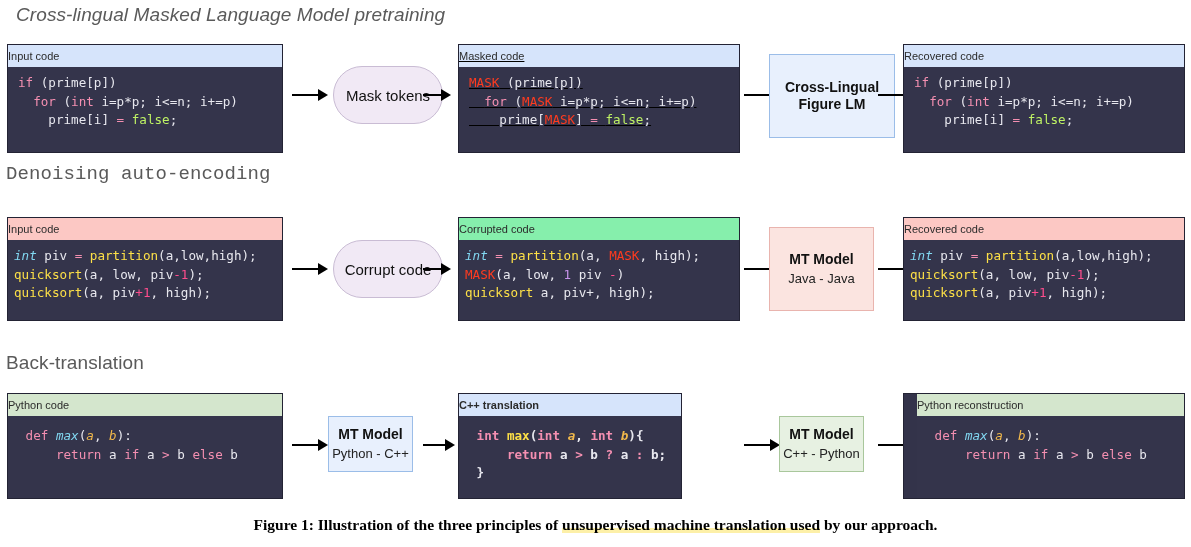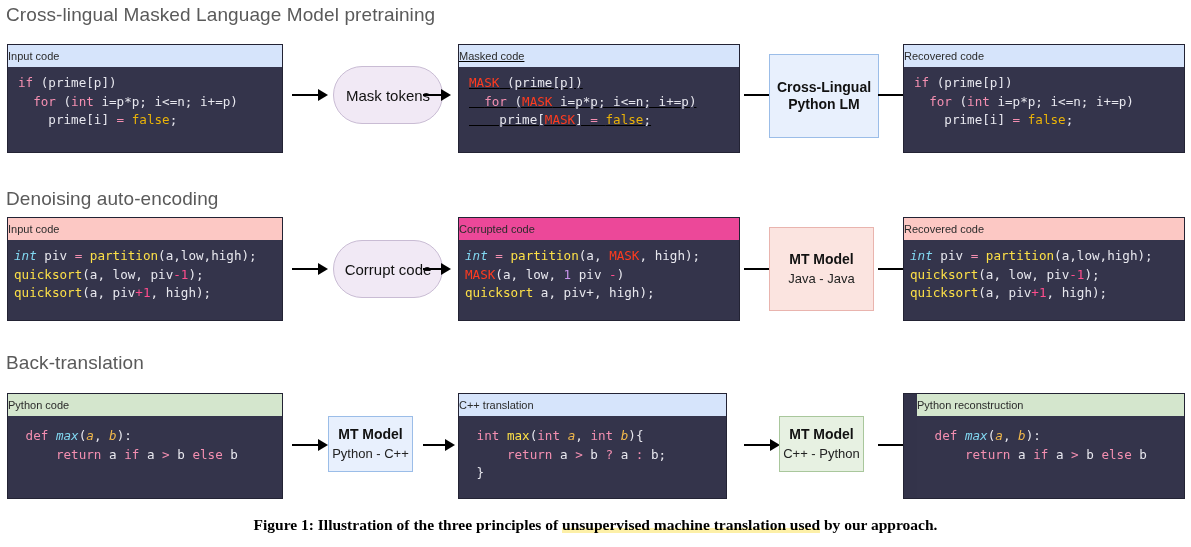--- a/index.html
+++ b/index.html
@@ -47,21 +47,21 @@
     font-size:12.6px;
     line-height:18.5px;
     color:#e8e8ef;
     white-space:pre;
     overflow:hidden;
   }
   .panel-body .ln{display:block;white-space:pre;}
 
   
   .kw   {color:#f48fb1;}   
-  .kw2  {color:#eab308;}   
+  .kw2  {color:#bef264;}   
   .typ  {color:#82d8f2;font-style:italic;}  
   .typ2 {color:#f48fb1;}   
   .fn   {color:#fde047;}   
   .num  {color:#c792ea;}   
   .num2 {color:#ff4d8d;}   
   .mask {color:#ff3b1f;}   
   .arg  {color:#f2b94b;font-style:italic;} 
   .op   {color:#f48fb1;}
   .pl   {color:#e8e8ef;}   
 
@@ -108,21 +108,21 @@
   }
   .caption .cap-num{font-weight:bold;}
   .caption .cap-bold{font-weight:bold;}
   .hl{background:linear-gradient(to top,#fdf0a8 5px, rgba(0,0,0,0) 5px);}
 </style>
 </head>
 <body>
 
 <div class="figure">
 
-  <div class="section-title" style="left:6px;top:4px;">Cross-lingual Masked Language Model pretraining</div>
+  <div class="section-title" style="left:16px;top:4px;font-style:italic;">Cross-lingual Masked Language Model pretraining</div>
 
   <div class="panel" style="left:7px;top:44px;width:276px;height:109px;">
     <div class="panel-header" style="background:#d6e4fb;">Input code</div>
     <div class="panel-body" style="height:85px;"><span class="ln"><span class="kw">if</span><span class="pl"> (prime[p])</span></span><span class="ln"><span class="pl">  </span><span class="kw">for</span><span class="pl"> (</span><span class="typ2">int</span><span class="pl"> i=p*p; i&lt;=n; i+=p)</span></span><span class="ln"><span class="pl">    prime[i] </span><span class="op">=</span><span class="pl"> </span><span class="kw2">false</span><span class="pl">;</span></span></div>
   </div>
 
   <svg class="arrow" style="left:292px;top:87px;" width="36" height="16">
     <line x1="0" y1="8" x2="26" y2="8" stroke="#000" stroke-width="2"></line>
     <polygon points="26,2 36,8 26,14" fill="#000"></polygon>
   </svg>
@@ -139,36 +139,36 @@
   <div class="panel" style="left:458px;top:44px;width:282px;height:109px;text-decoration:underline;">
     <div class="panel-header" style="background:#d6e4fb;">Masked code</div>
     <div class="panel-body" style="height:85px;"><span class="ln"><span class="mask">MASK</span><span class="pl"> (prime[p])</span></span><span class="ln"><span class="pl">  </span><span class="kw">for</span><span class="pl"> (</span><span class="mask">MASK</span><span class="pl"> i=p*p; i&lt;=n; i+=p)</span></span><span class="ln"><span class="pl">    prime[</span><span class="mask">MASK</span><span class="pl">] </span><span class="op">=</span><span class="pl"> </span><span class="kw2">false</span><span class="pl">;</span></span></div>
   </div>
 
   <svg class="arrow" style="left:744px;top:87px;" width="36" height="16">
     <line x1="0" y1="8" x2="26" y2="8" stroke="#000" stroke-width="2"></line>
     <polygon points="26,2 36,8 26,14" fill="#000"></polygon>
   </svg>
 
-  <div class="model" style="left:769px;top:54px;width:110px;height:84px;background:#e8f0fd;border:1.2px solid #9bbde8;">
+  <div class="model" style="left:769px;top:54px;width:126px;height:84px;background:#e8f0fd;border:1.2px solid #9bbde8;">
     <div class="m-title">Cross-Lingual</div>
-    <div class="m-title">Python LM</div>
+    <div class="m-title">Figure LM</div>
   </div>
 
   <svg class="arrow" style="left:878px;top:87px;" width="36" height="16">
     <line x1="0" y1="8" x2="26" y2="8" stroke="#000" stroke-width="2"></line>
     <polygon points="26,2 36,8 26,14" fill="#000"></polygon>
   </svg>
 
   <div class="panel" style="left:903px;top:44px;width:282px;height:109px;">
     <div class="panel-header" style="background:#d6e4fb;">Recovered code</div>
     <div class="panel-body" style="height:85px;"><span class="ln"><span class="kw">if</span><span class="pl"> (prime[p])</span></span><span class="ln"><span class="pl">  </span><span class="kw">for</span><span class="pl"> (</span><span class="typ2">int</span><span class="pl"> i=p*p; i&lt;=n; i+=p)</span></span><span class="ln"><span class="pl">    prime[i] </span><span class="op">=</span><span class="pl"> </span><span class="kw2">false</span><span class="pl">;</span></span></div>
   </div>
 
-  <div class="section-title" style="left:6px;top:188px;">Denoising auto-encoding</div>
+  <div class="section-title" style="left:6px;top:163px;font-family:Liberation Mono, monospace;">Denoising auto-encoding</div>
 
   <div class="panel" style="left:7px;top:217px;width:276px;height:104px;">
     <div class="panel-header" style="background:#fcc8c4;">Input code</div>
     <div class="panel-body" style="height:80px;padding-left:6px;"><span class="ln"><span class="typ">int</span><span class="pl"> piv </span><span class="op">=</span><span class="pl"> </span><span class="fn">partition</span><span class="pl">(a,low,high);</span></span><span class="ln"><span class="fn">quicksort</span><span class="pl">(a, low, piv</span><span class="num2">-1</span><span class="pl">);</span></span><span class="ln"><span class="fn">quicksort</span><span class="pl">(a, piv</span><span class="num2">+1</span><span class="pl">, high);</span></span></div>
   </div>
 
   <svg class="arrow" style="left:292px;top:261px;" width="36" height="16">
     <line x1="0" y1="8" x2="26" y2="8" stroke="#000" stroke-width="2"></line>
     <polygon points="26,2 36,8 26,14" fill="#000"></polygon>
   </svg>
@@ -176,21 +176,21 @@
   <div class="bubble" style="left:333px;top:240px;width:110px;height:58px;">
     <span>Corrupt code</span>
   </div>
 
   <svg class="arrow" style="left:415px;top:261px;" width="36" height="16">
     <line x1="8" y1="8" x2="26" y2="8" stroke="#000" stroke-width="2"></line>
     <polygon points="26,2 36,8 26,14" fill="#000"></polygon>
   </svg>
 
   <div class="panel" style="left:458px;top:217px;width:282px;height:104px;">
-    <div class="panel-header" style="background:#ec4899;">Corrupted code</div>
+    <div class="panel-header" style="background:#86efac;">Corrupted code</div>
     <div class="panel-body" style="height:80px;padding-left:6px;"><span class="ln"><span class="typ">int</span><span class="pl"> </span><span class="op">=</span><span class="pl"> </span><span class="fn">partition</span><span class="pl">(a, </span><span class="mask">MASK</span><span class="pl">, high);</span></span><span class="ln"><span class="mask">MASK</span><span class="pl">(a, low, </span><span class="num">1</span><span class="pl"> piv </span><span class="num2">-</span><span class="pl">)</span></span><span class="ln"><span class="fn">quicksort</span><span class="pl"> a, piv+, high);</span></span></div>
   </div>
 
   <svg class="arrow" style="left:744px;top:261px;" width="36" height="16">
     <line x1="0" y1="8" x2="26" y2="8" stroke="#000" stroke-width="2"></line>
     <polygon points="26,2 36,8 26,14" fill="#000"></polygon>
   </svg>
 
   <div class="model" style="left:769px;top:227px;width:105px;height:84px;background:#fbe4e0;border:1.2px solid #e9b4ae;">
     <div class="m-title">MT Model</div>
@@ -222,21 +222,21 @@
   <div class="model" style="left:328px;top:416px;width:85px;height:56px;background:#e8f0fd;border:1.2px solid #9bbde8;">
     <div class="m-title">MT Model</div>
     <div class="m-sub">Python - C++</div>
   </div>
 
   <svg class="arrow" style="left:419px;top:437px;" width="36" height="16">
     <line x1="4" y1="8" x2="26" y2="8" stroke="#000" stroke-width="2"></line>
     <polygon points="26,2 36,8 26,14" fill="#000"></polygon>
   </svg>
 
-  <div class="panel" style="left:458px;top:393px;width:269px;height:106px;">
+  <div class="panel" style="left:458px;top:393px;width:224px;height:106px;font-weight:bold;">
     <div class="panel-header" style="background:#d6e4fb;">C++ translation</div>
     <div class="panel-body" style="height:82px;padding-top:11px;"><span class="ln"><span class="pl"> </span><span class="kw">int</span><span class="pl"> </span><span class="fn">max</span><span class="pl">(</span><span class="kw">int</span><span class="pl"> </span><span class="arg">a</span><span class="pl">, </span><span class="kw">int</span><span class="pl"> </span><span class="arg">b</span><span class="pl">){</span></span><span class="ln"><span class="pl">     </span><span class="kw">return</span><span class="pl"> a </span><span class="op">&gt;</span><span class="pl"> b </span><span class="op">?</span><span class="pl"> a </span><span class="op">:</span><span class="pl"> b;</span></span><span class="ln"><span class="pl"> }</span></span></div>
   </div>
 
   <svg class="arrow" style="left:744px;top:437px;" width="36" height="16">
     <line x1="0" y1="8" x2="26" y2="8" stroke="#000" stroke-width="2"></line>
     <polygon points="26,2 36,8 26,14" fill="#000"></polygon>
   </svg>
 
   <div class="model" style="left:779px;top:416px;width:85px;height:56px;background:#e7f1e2;border:1.2px solid #a9c79c;">

